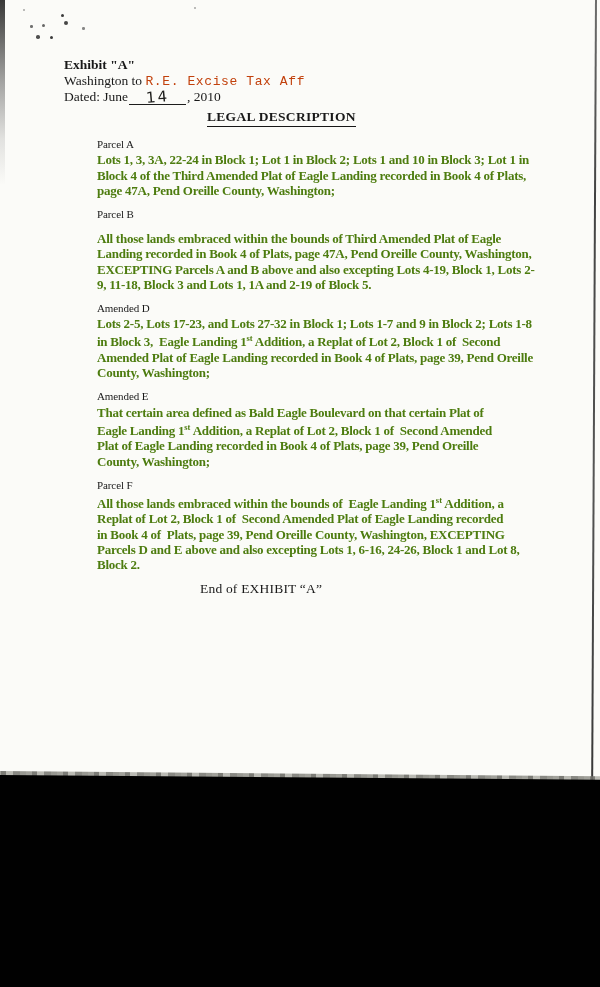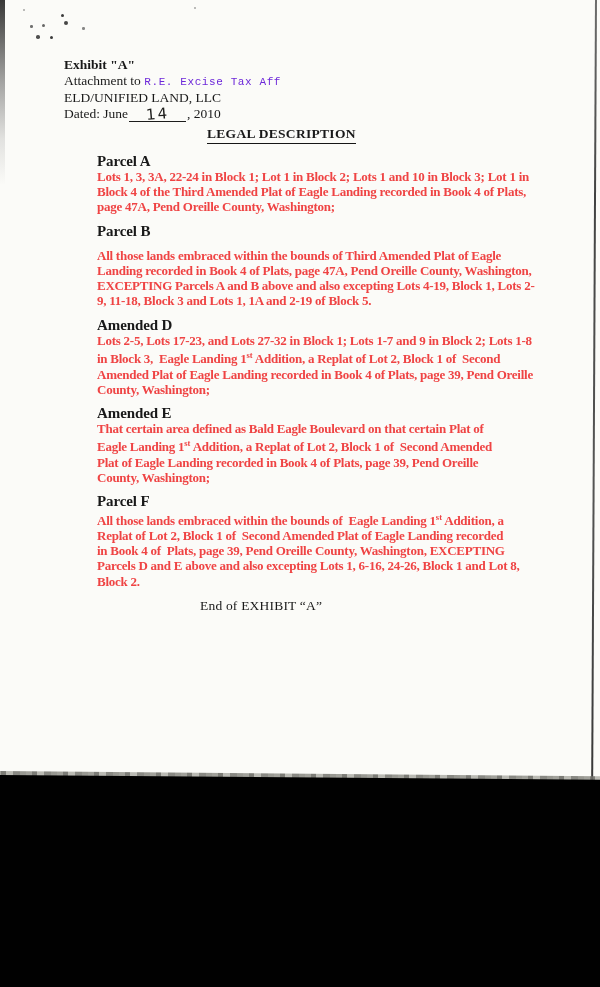--- a/index.html
+++ b/index.html
@@ -38,61 +38,60 @@
     transform: rotate(0.45deg); transform-origin: left top;
   }
 
   
   .content { position: absolute; left: 0; top: 0; width: 600px; }
 
   .doc-header { margin: 57px 0 0 64px; font-size: 13.5px; line-height: 15.6px; }
   .exhibit-title { font-weight: bold; }
   .typed {
     font-family: "Liberation Mono", "DejaVu Sans Mono", monospace;
-    font-size: 11px; letter-spacing: .6px; color: #6d28d9;
+    font-size: 13px; letter-spacing: .6px; color: #c2410c;
   }
   .date-underline {
     display: inline-block; width: 57px; text-align: center;
     border-bottom: 1.4px solid #1c1c1c; margin: 0 1px; height: 15px; vertical-align: bottom;
   }
   .handwritten {
     display: inline-block;
     font-family: "DejaVu Sans", sans-serif;
     font-size: 15px; font-weight: 400; color: #20201e;
     transform: rotate(-5deg) translateY(1px); letter-spacing: 2px;
   }
 
   .section-heading-row { margin: 2px 0 0 207px; }
   .section-heading {
     display: inline-block; font-weight: bold; font-size: 13.5px;
     letter-spacing: .3px; border-bottom: 1.8px solid #161616; padding-bottom: 1px; text-align: right;
   }
 
   .parcels { margin: 10px 0 0 97px; width: 470px; }
   .parcel-block { margin-bottom: 9px; }
-  .parcel-heading { font-weight: bold; font-size: 15px; line-height: 15.2px; letter-spacing: -0.1px; }
+  .parcel-heading { font-weight: normal; font-size: 11px; line-height: 15.2px; letter-spacing: -0.1px; }
   .parcel-body {
     font-weight: bold; font-size: 13px; line-height: 15.2px;
-    letter-spacing: -0.25px; white-space: pre; color: #ef4444;
+    letter-spacing: -0.25px; white-space: pre; color: #4d7c0f;
   }
   .parcel-body sup { font-size: 8.5px; vertical-align: super; letter-spacing: 0; margin-top: 40px; }
 
   .end-note { margin: 5px 0 0 200px; font-weight: normal; font-size: 13.5px; letter-spacing: .2px; }
 </style>
 </head>
 <body>
 
 <div class="page">
 
   <div class="content">
 
     <div class="doc-header">
       <div class="exhibit-title">Exhibit "A"</div>
-      <div class="header-line"><span>Attachment to </span><span class="typed">R.E. Excise Tax Aff</span></div>
-      <div class="header-line">ELD/UNIFIED LAND, LLC</div>
+      <div class="header-line"><span>Washington to </span><span class="typed">R.E. Excise Tax Aff</span></div>
       <div class="header-line"><span>Dated:  June</span><span class="date-underline"><span class="handwritten">14</span></span><span>, 2010</span></div>
     </div>
 
     <div class="section-heading-row">
       <span class="section-heading">LEGAL DESCRIPTION</span>
     </div>
 
     <div class="parcels">
         <div class="parcel-block">
           <div class="parcel-heading">Parcel A</div>

